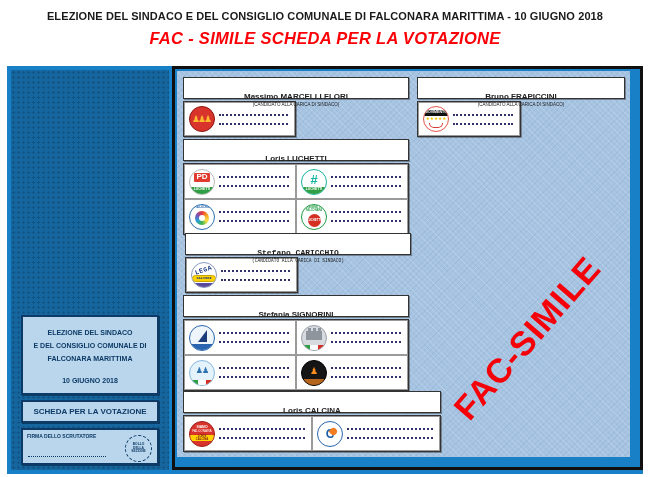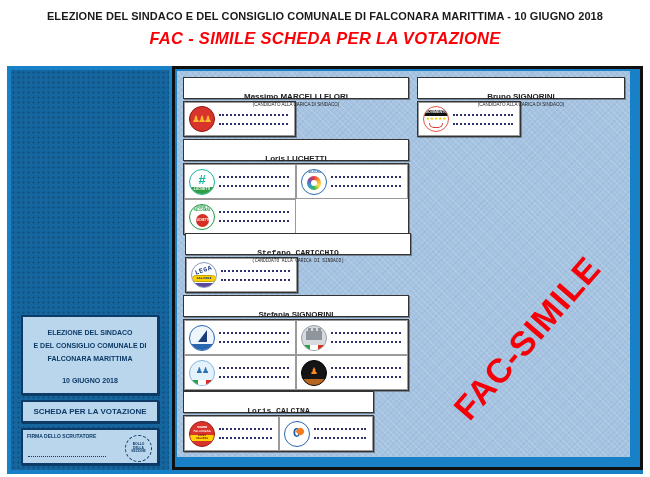--- a/index.html
+++ b/index.html
@@ -190,21 +190,21 @@
             <div class="dots">
                 <div class="dotline"></div>
                 <div class="dotline"></div>
               </div>
           </div>
         </div>
       </div>
 
       <div class="cand" style="left:240px;top:6px;width:208px;">
         <div class="namebox">
-          <div class="cname">Bruno SIGNORINI</div>
+          <div class="cname">Bruno FRAPICCINI</div>
           <div class="crole">(CANDIDATO ALLA CARICA DI SINDACO)</div>
         </div>
         <div class="symbox half">
           <div class="cell">
             <span class="logo l-m5s">
               <span class="m5s-band">MOVIMENTO</span>
               <span class="m5s-stars">★★★★★</span>
               <span class="m5s-smile"></span>
             </span>
             <div class="dots">
@@ -215,20 +215,30 @@
         </div>
       </div>
 
       <div class="cand" style="left:6px;top:68px;width:226px;">
         <div class="namebox">
           <div class="cname">Loris LUCHETTI</div>
           <div class="crole">(CANDIDATO ALLA CARICA DI SINDACO)</div>
         </div>
         <div class="symbox symgrid">
           <div class="cell">
+            <span class="logo l-pd">
+              <span class="pd-mark">PD</span>
+              <span class="band-green">LUCHETTI</span>
+            </span>
+            <div class="dots">
+                <div class="dotline"></div>
+                <div class="dotline"></div>
+              </div>
+          </div>
+          <div class="cell">
             <span class="logo l-hash">
               <span class="hash">#</span>
               <span class="band-green">LUCHETTI</span>
             </span>
             <div class="dots">
                 <div class="dotline"></div>
                 <div class="dotline"></div>
               </div>
           </div>
           <div class="cell">
@@ -324,21 +334,21 @@
               <span class="sil-band"></span>
             </span>
             <div class="dots">
                 <div class="dotline"></div>
                 <div class="dotline"></div>
               </div>
           </div>
         </div>
       </div>
 
-      <div class="cand" style="left:6px;top:320px;width:191px;font-family:Liberation Mono, monospace;">
+      <div class="cand" style="left:6px;top:320px;width:258px;">
         <div class="namebox">
           <div class="cname">Loris CALCINA</div>
           <div class="crole">(CANDIDATO ALLA CARICA DI SINDACO)</div>
         </div>
         <div class="symbox symgrid">
           <div class="cell">
             <span class="logo l-siamo">
               <span class="siamo-l1">SIAMO</span>
               <span class="siamo-l2">FALCONARA</span>
               <span class="siamo-chip">LORIS CALCINA</span>

